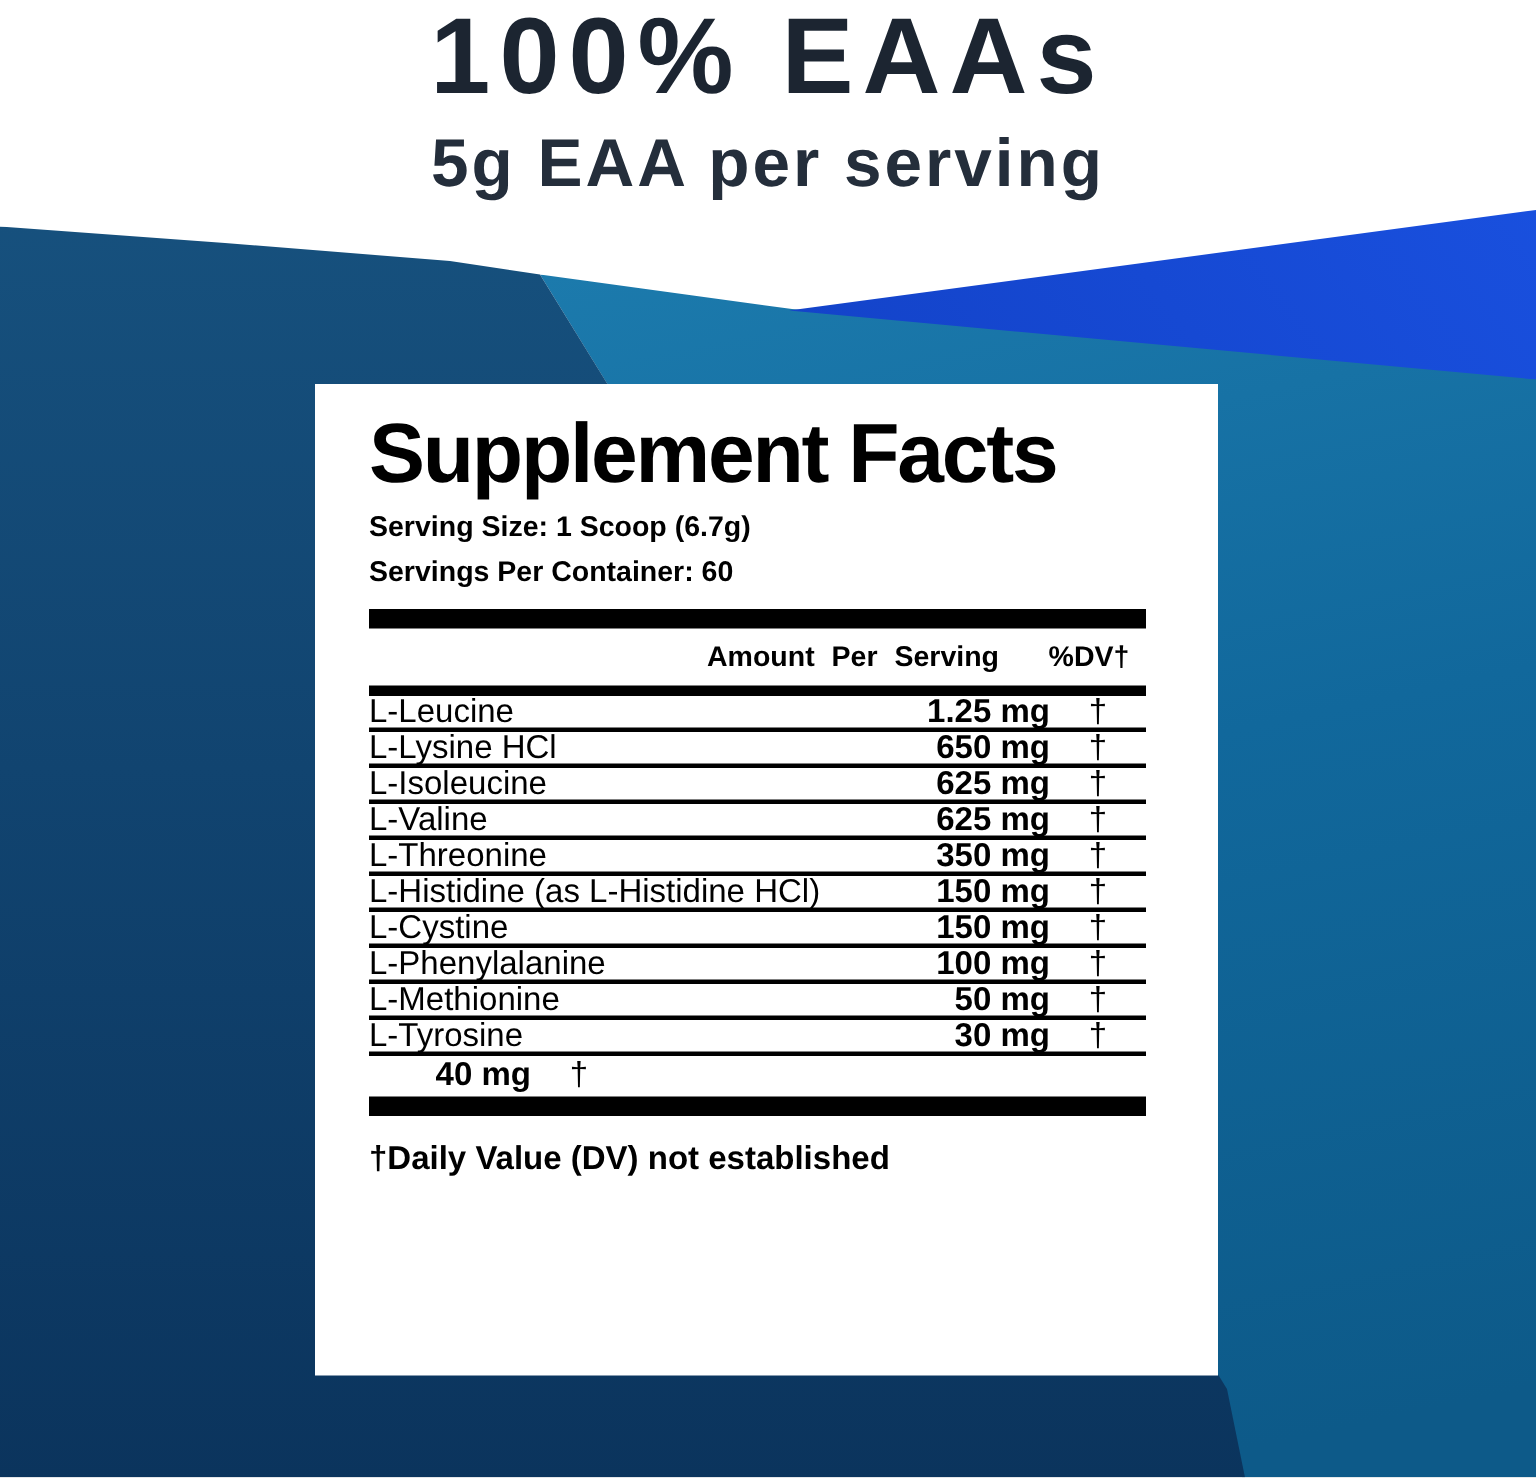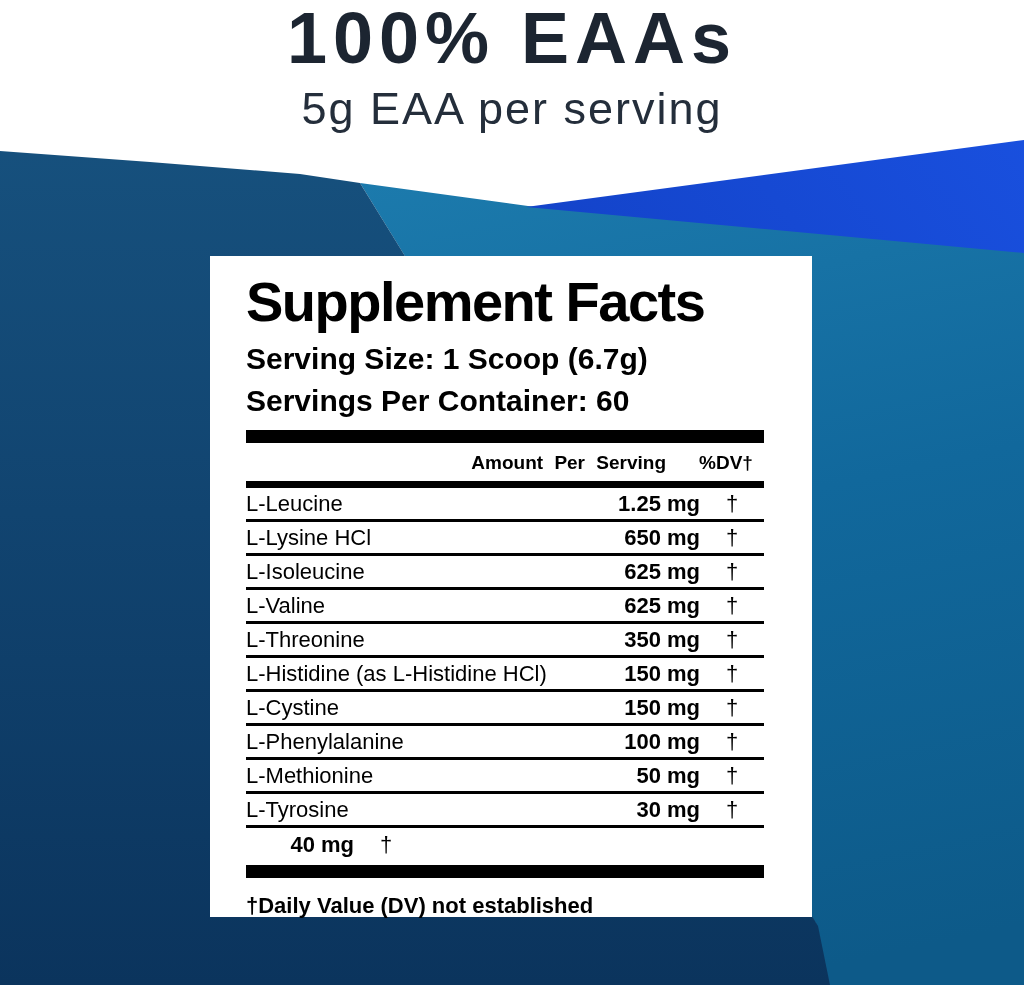--- a/index.html
+++ b/index.html
@@ -22,43 +22,43 @@
     background:linear-gradient(52deg,var(--royal-dark) 4%,var(--royal-mid) 55%,var(--royal-bright) 100%);
     clip-path:polygon(526px 207px,1024px 140px,1024px 253px);
   }
   
   .headline{position:absolute;top:0;left:0;width:100%;text-align:center;}
   .headline h1{
     margin:2px 0 0 0;font-size:72px;line-height:1.0;font-weight:700;
     letter-spacing:6px;color:var(--headline);
   }
   .headline .sub{
-    margin-top:12px;font-size:45px;line-height:1.0;font-weight:400;
+    margin-top:12px;font-size:45px;line-height:1.0;font-weight:700;
     letter-spacing:2px;color:var(--subtitle);
   }
   
   .card{
     position:absolute;left:210px;top:256px;width:602px;height:661px;
     background:var(--panel-bg);box-sizing:border-box;
     padding:14px 48px 0 36px;color:var(--panel-text);
   }
   .card .title{
     font-size:56px;font-weight:700;letter-spacing:-1.5px;line-height:1.0;
     margin:4px 0 12px 0;white-space:nowrap;
   }
-  .serv{font-size:30px;font-weight:700;margin:9px 0;line-height:1.1;}
+  .serv{font-size:19px;font-weight:700;margin:9px 0;line-height:1.1;}
   .bar-thick{height:13px;background:var(--panel-text);margin-top:13px;}
   .thead{
     display:flex;justify-content:flex-end;align-items:baseline;
     font-size:19px;font-weight:700;padding:9px 6px 7px 0;word-spacing:6px;
   }
   .thead .dvcol{width:64px;text-align:center;word-spacing:normal;margin-left:28px;}
   .bar-med{height:7px;background:var(--panel-text);}
   .row{
-    display:flex;align-items:center;height:34px;box-sizing:border-box;
+    display:flex;align-items:center;height:24px;box-sizing:border-box;
     border-bottom:3px solid var(--panel-text);font-size:22px;
   }
   .row:last-child{border-bottom:none;}
   .nname{flex:1;white-space:nowrap;}
   .namt{width:108px;text-align:right;white-space:nowrap;font-weight:bold;}
   .ndv{width:64px;text-align:center;}
   .bar-thick2{height:13px;background:var(--panel-text);margin-top:3px;}
   .footnote{font-size:22px;font-weight:700;margin-top:15px;}
 </style>
 </head>

